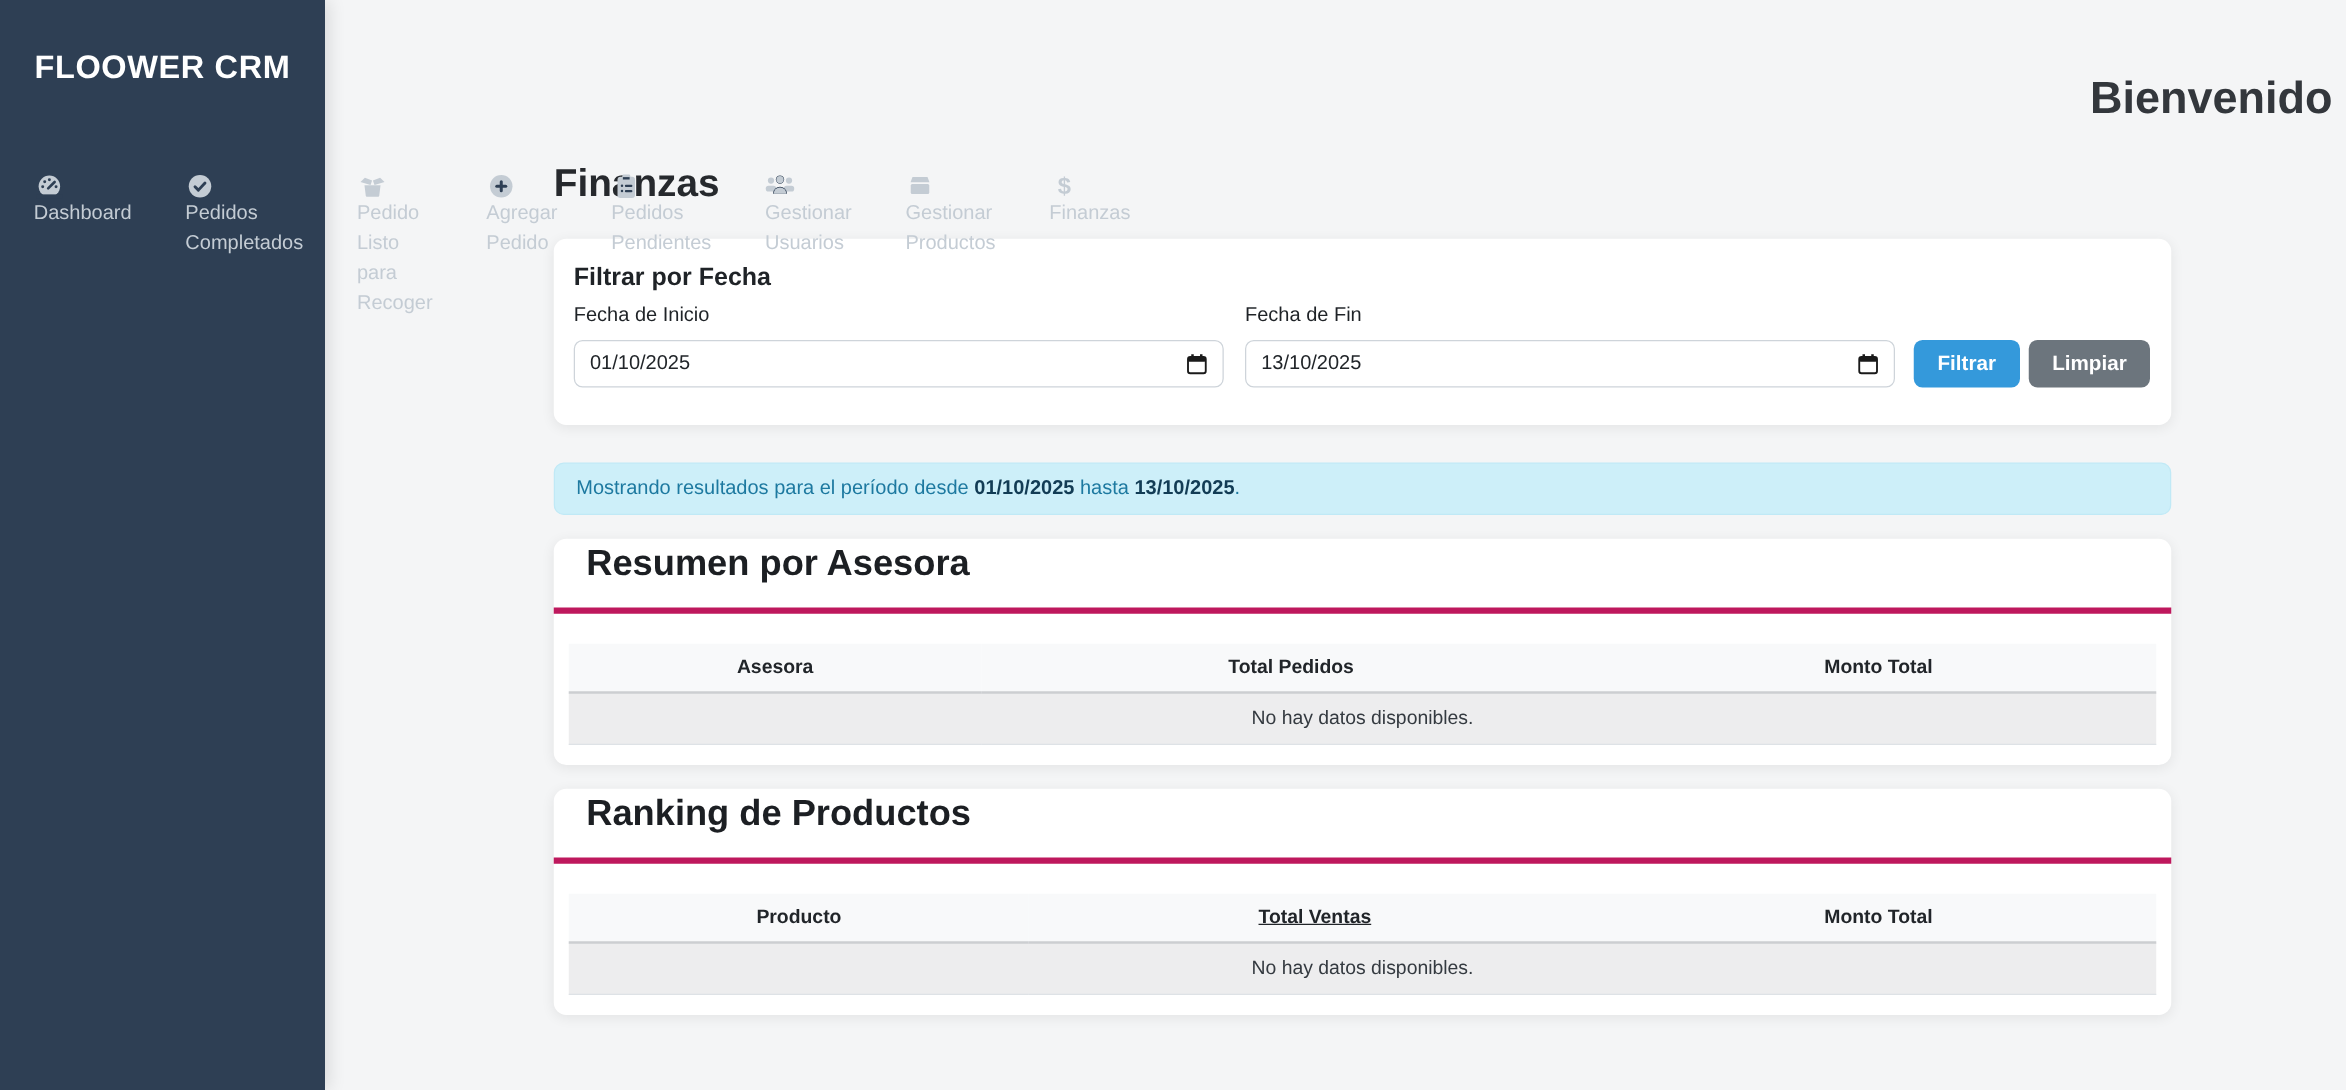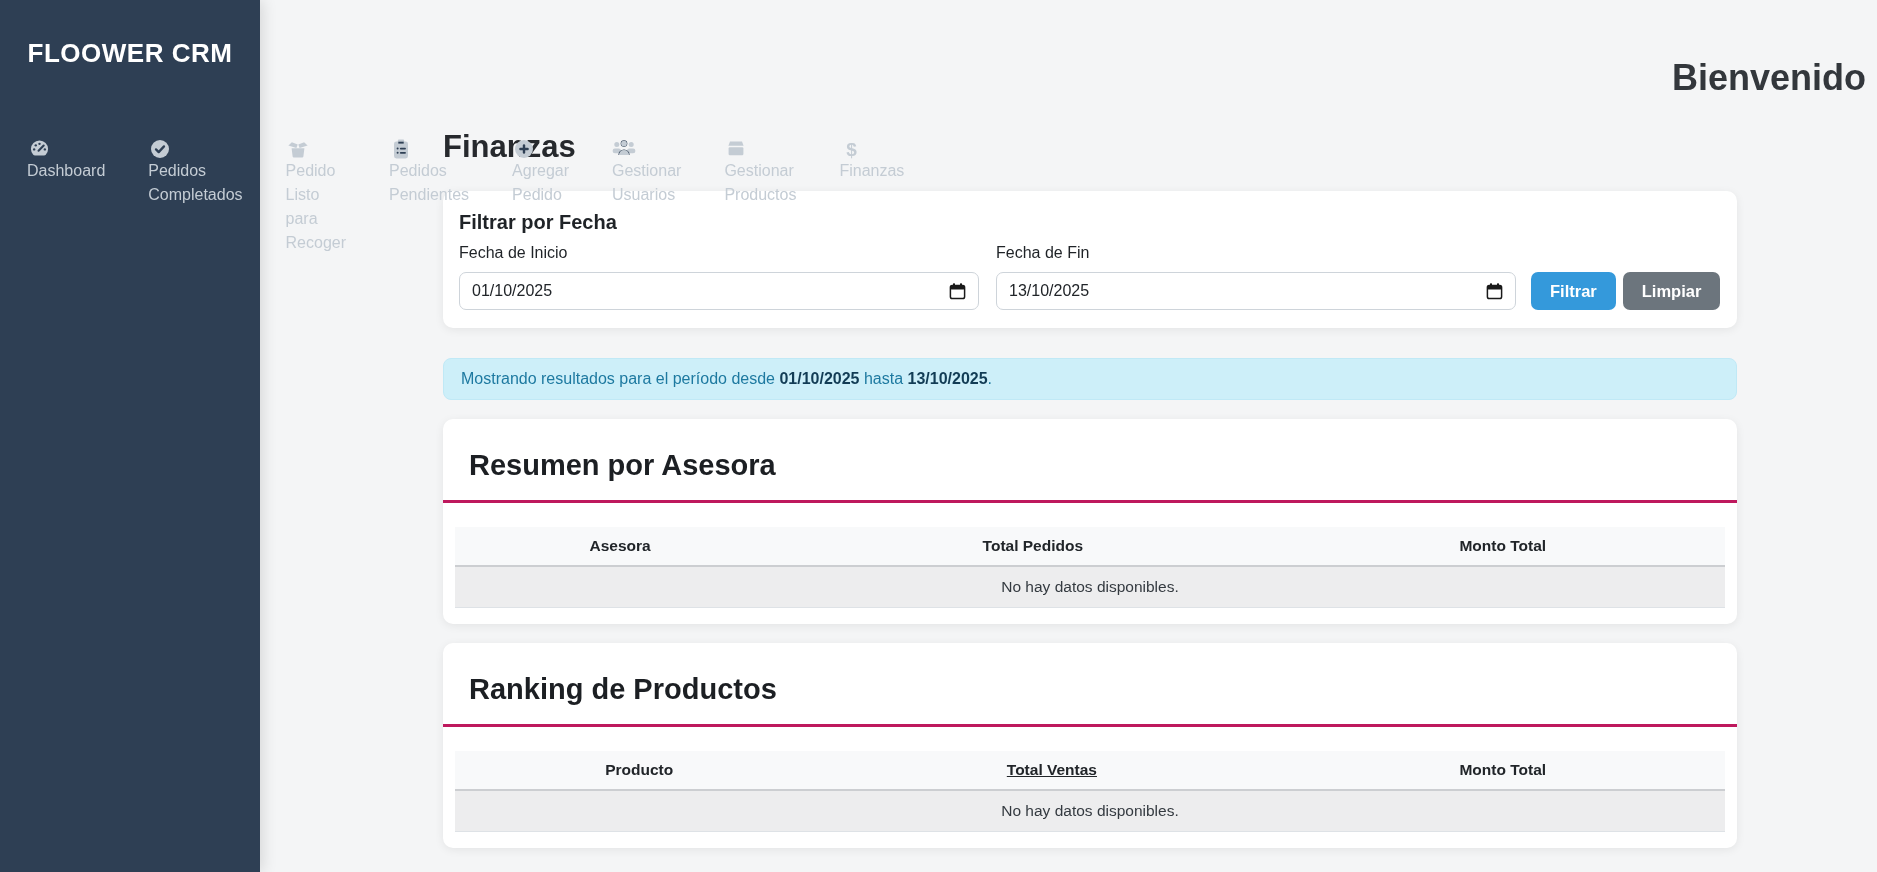--- a/index.html
+++ b/index.html
@@ -34,21 +34,21 @@
 
   
   .main { flex:1; padding:46px 0 0 42px; }
   .page-title { margin:11px; font-size:36px; font-weight:600; color:#33373c;text-align:right; }
   .content { margin-left:141px; width:1294px; }
   .section-title { margin:30px 0 0; font-size:31px; font-weight:600; color:#26292d; }
 
   .card { background:#fff; border-radius:10px; box-shadow:0 2px 10px rgba(0,0,0,.07); }
 
   
-  .filter-card { margin-top:26px; padding:20px 16px 18px; }
+  .filter-card { margin-top:26px; padding:20px 16px 30px; }
   .filter-title { font-size:20px; font-weight:700; margin:0 0 10px; color:#1f2327; }
   .filter-row { display:flex; align-items:flex-end; }
   .field { display:flex; flex-direction:column; width:520px; }
   .field + .field { margin-left:17px; }
   .field label { font-size:16px; font-weight:400; margin-bottom:10px; color:#1f2327; }
   .date-input {
     display:flex; align-items:center; height:38px; background:#fff;
     border:1px solid #ced4da; border-radius:7px; padding:0 12px;
   }
   .date-input input {
@@ -66,21 +66,21 @@
 
   
   .alert {
     margin-top:30px; background:#cdeff9; border:1px solid #c0e9f6;
     border-radius:8px; padding:11px 17px; font-size:16px; color:#1d79a0;
   }
   .alert b { color:#123c55; font-weight:700; }
 
   
   .table-card { margin-top:19px; }
-  .card-header { padding:30px 26px 18px; border-bottom:3px solid #be185d; }
+  .card-header { padding:4px 26px 18px; border-bottom:5px solid #be185d; }
   .card-header h3 { margin:0; font-size:29px; font-weight:700; color:#1c1f23; }
   .card-body { padding:24px 12px 16px; }
   table { width:100%; border-collapse:collapse; font-size:15.5px; }
   thead th {
     background:#f8f9fa; text-align:center; font-weight:700; color:#212529;
     padding:10px 10px; border-bottom:2px solid #ccced1;
   }
   tbody td {
     background:#ededee; text-align:center; color:#343a40;
     padding:11px 10px; border-bottom:1px solid #dee2e6;
@@ -119,37 +119,37 @@
 
       <a class="nav-item">
         <span class="icon"><svg width="22" height="20" viewBox="0 0 22 20">
           <path d="M4.6 9.2 L17.4 9.2 L16.4 17.6 Q16.3 18.4 15.5 18.4 L6.5 18.4 Q5.7 18.4 5.6 17.6 Z" fill="currentColor"></path>
           <path d="M10.7 5.4 L4.9 3.2 L1.4 6.6 L9.4 9 Z" fill="currentColor"></path>
           <path d="M11.3 5.4 L17.1 3.2 L20.6 6.6 L12.6 9 Z" fill="currentColor"></path>
         </svg></span><span>Pedido Listo para Recoger</span>
       </a>
 
       <a class="nav-item">
+        <span class="icon"><svg width="20" height="20" viewBox="0 0 20 20">
+          <circle cx="10" cy="10" r="9" fill="currentColor"></circle>
+          <rect x="8.8" y="5.2" width="2.4" height="9.6" rx="1.2" fill="#2e3f54"></rect>
+          <rect x="5.2" y="8.8" width="9.6" height="2.4" rx="1.2" fill="#2e3f54"></rect>
+        </svg></span><span>Agregar Pedido</span>
+      </a>
+
+      <a class="nav-item">
         <span class="icon"><svg width="18" height="20" viewBox="0 0 18 20">
           <rect x="2" y="2.4" width="14" height="17" rx="2.4" fill="currentColor"></rect>
           <rect x="5.8" y="0.6" width="6.4" height="3.4" rx="1.1" fill="currentColor"></rect>
           <rect x="6.3" y="2.7" width="5.4" height="1.9" fill="#2e3f54"></rect>
           <circle cx="5.6" cy="9.6" r="1" fill="#2e3f54"></circle>
           <rect x="7.9" y="8.8" width="6" height="1.7" rx=".8" fill="#2e3f54"></rect>
           <circle cx="5.6" cy="13.8" r="1" fill="#2e3f54"></circle>
           <rect x="7.9" y="13" width="6" height="1.7" rx=".8" fill="#2e3f54"></rect>
         </svg></span><span>Pedidos Pendientes</span>
-      </a>
-
-      <a class="nav-item">
-        <span class="icon"><svg width="20" height="20" viewBox="0 0 20 20">
-          <circle cx="10" cy="10" r="9" fill="currentColor"></circle>
-          <rect x="8.8" y="5.2" width="2.4" height="9.6" rx="1.2" fill="#2e3f54"></rect>
-          <rect x="5.2" y="8.8" width="9.6" height="2.4" rx="1.2" fill="#2e3f54"></rect>
-        </svg></span><span>Agregar Pedido</span>
       </a>
 
       <a class="nav-item">
         <span class="icon"><svg width="24" height="18" viewBox="0 0 24 18">
           <circle cx="4.8" cy="5.4" r="2.5" fill="currentColor"></circle>
           <rect x="0.6" y="9.6" width="8.4" height="4.6" rx="2.3" fill="currentColor"></rect>
           <circle cx="19.2" cy="5.4" r="2.5" fill="currentColor"></circle>
           <rect x="15" y="9.6" width="8.4" height="4.6" rx="2.3" fill="currentColor"></rect>
           <circle cx="12" cy="4.6" r="3.3" fill="#2e3f54"></circle>
           <circle cx="12" cy="4.6" r="2.9" fill="currentColor"></circle>

